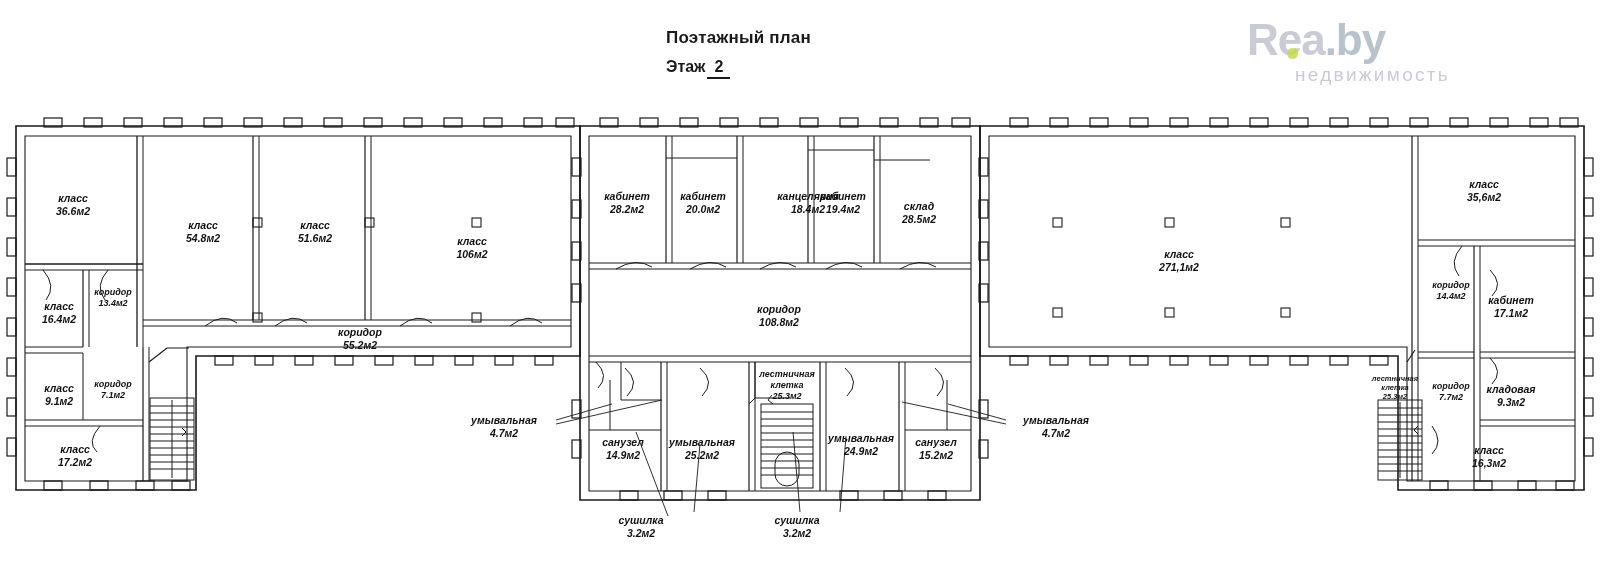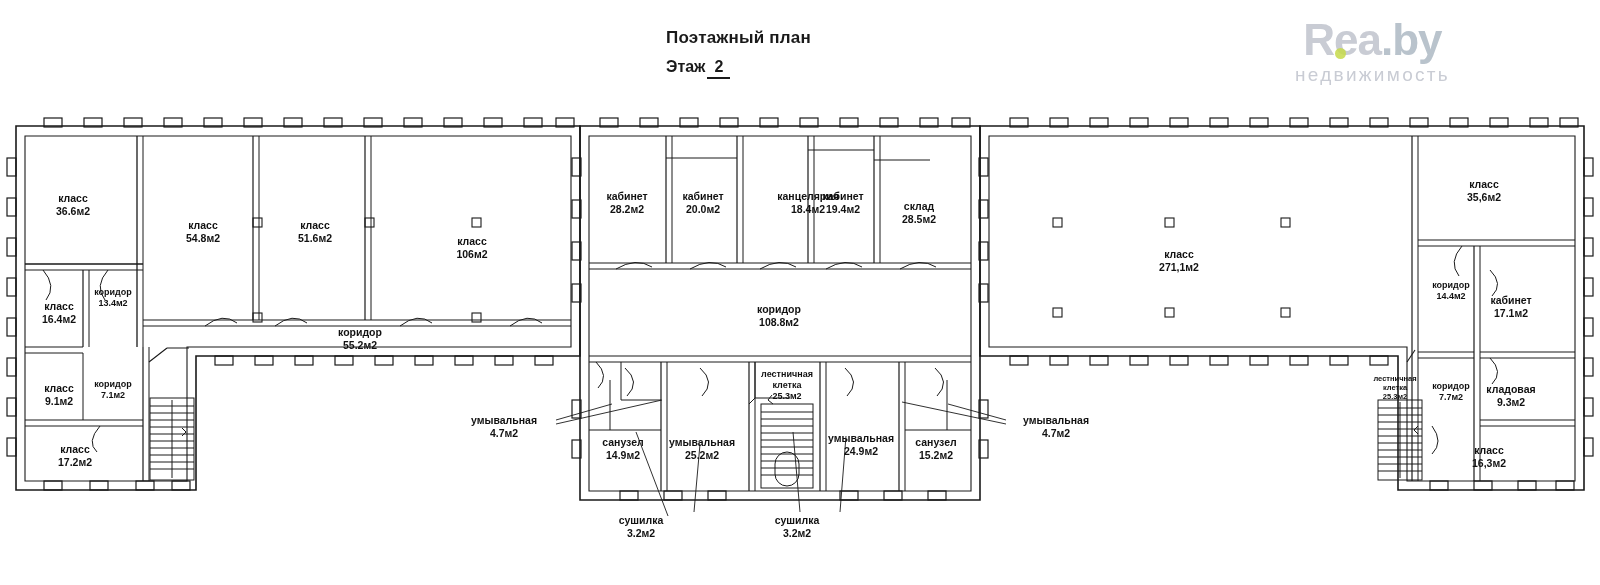--- a/index.html
+++ b/index.html
@@ -39,39 +39,40 @@
   #floor-number {
     border-bottom: 2px solid #1a1a1a;
     padding: 0 7px 1px 7px;
   }
 
   
   #logo {
     position: absolute;
     right: 150px;
     top: 18px;
-    text-align: center;
+    text-align: left;
     user-select: none;
   }
   #logo-main {
     font-size: 44px;
     font-weight: bold;
     color: #c9ccd4;
     letter-spacing: -1px;
     line-height: 1;
     position: relative;
   }
   #logo-dot {
     color: #b9c3cc;
   }
   #logo-sub {
     font-size: 19px;
     color: #c9ccd4;
     letter-spacing: 2.3px;
     margin-top: 2px;
+    margin-left: 48px;
   }
   #logo-accent {
     position: absolute;
     left: 40px;
     top: 30px;
     width: 11px;
     height: 11px;
     background: #c5d94a;
     border-radius: 50%;
     opacity: .85;
@@ -91,20 +92,21 @@
   .lbl {
     position: absolute;
     text-align: center;
     font-size: 10.5px;
     line-height: 1.22;
     font-weight: bold;
     color: #111;
     white-space: nowrap;
     transform: translate(-50%, -50%);
     pointer-events: none;
+    font-style: italic;
   }
   .lbl.sm { font-size: 9px; }
   .lbl.xs { font-size: 7.5px; }
   .lbl .n { display: block; }
 </style>
 </head>
 <body>
 
 <div id="title">Поэтажный план</div>
 

